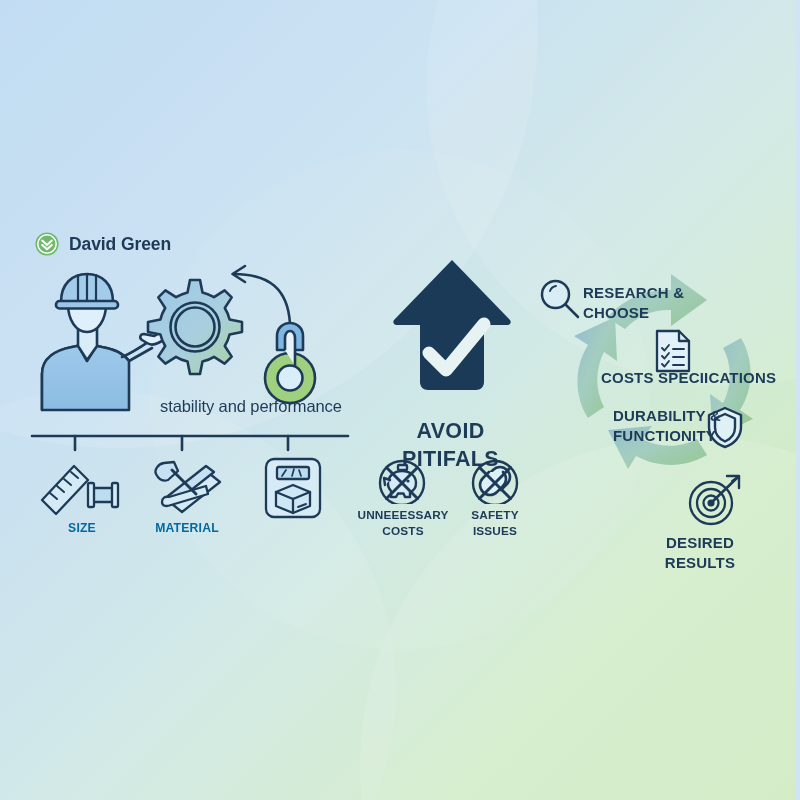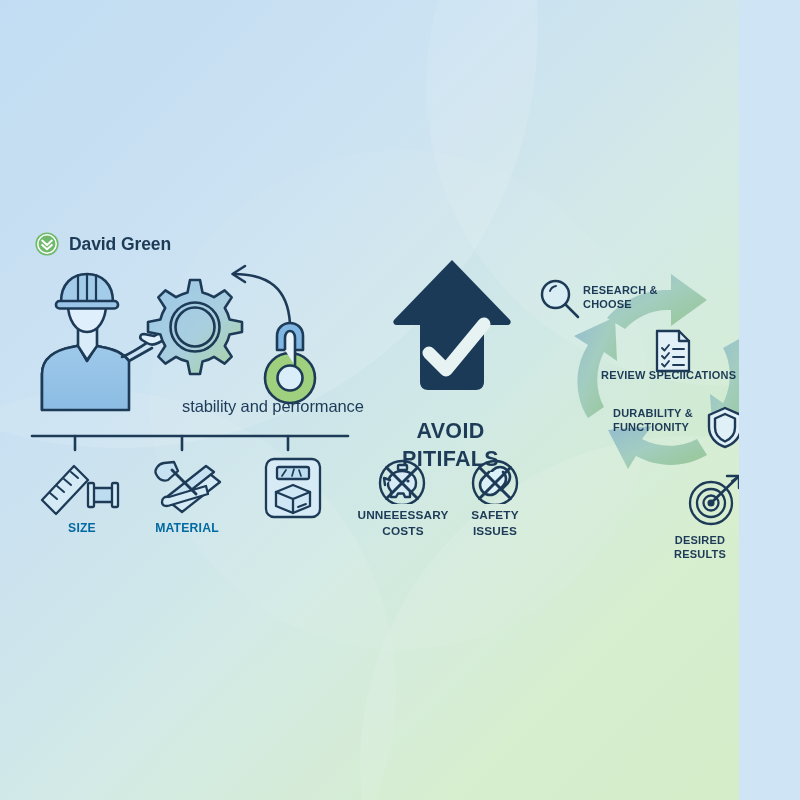--- a/index.html
+++ b/index.html
@@ -5,31 +5,30 @@
   * { margin:0; padding:0; box-sizing:border-box; }
   html, body { width:800px; height:800px; }
   body {
     font-family:"Liberation Sans", sans-serif;
     background:#cfe4f4;
     overflow:hidden;
     position:relative;
   }
   #stage {
     position:absolute; inset:0;
-    width:739px; height:800px;
+    width:796px; height:800px;
     overflow:hidden;
   }
   .bg-layer { position:absolute; inset:0; width:800px; height:800px; }
   .content { position:absolute; inset:0; }
   .txt {
     position:absolute;
     color:#1d3a57;
     white-space:pre;
     line-height:1.22;
-    margin-left:22px;
   }
 
   
   #brand {
     position:absolute; left:34px; top:231px;
     display:flex; align-items:center; gap:9px;
   }
   #brand-name {
     font-size:17.5px; font-weight:bold; color:#1d3a57;
     letter-spacing:-0.1px;
@@ -60,21 +59,21 @@
   }
   .pit-label {
     position:absolute; text-align:center;
     font-size:11.8px; font-weight:bold; color:#1d3a57;
     letter-spacing:0.15px; line-height:1.35; white-space:pre-line;
   }
   #pit-0 { left:350px; top:508px; width:106px; }
   #pit-1 { left:452px; top:508px; width:86px; }
 
   .cyc-label {
-    position:absolute; font-size:11px; font-weight:bold;
+    position:absolute; font-size:15px; font-weight:bold;
     color:#1d3a57; letter-spacing:0.2px; line-height:1.3;
     white-space:pre-line;
   }
   #cyc-0 { left:583px; top:283px; }
   #cyc-1 { left:601px; top:368px; }
   #cyc-2 { left:613px; top:406px; }
   #cyc-3 { left:694px; top:533px; width:100px; text-align:center;
            left:645px; width:110px; }
 </style>
 </head>
@@ -322,20 +321,20 @@
         <circle cx="25" cy="31" r="7.5"></circle>
         <circle cx="25" cy="31" r="2.4" fill="#1d3a57"></circle>
         <path d="M25 31 L52 5" stroke-width="2.6"></path>
         <path d="M41 4 L53 4 L53 16" stroke-width="2.4"></path>
         <path d="M46 9 L53 4" stroke-width="2.1"></path>
       </g>
     </svg>
 
     <div class="cyc-label" id="cyc-0">RESEARCH &amp;
 CHOOSE</div>
-    <div class="cyc-label" id="cyc-1">REVIEW SPECIICATIONS</div>
+    <div class="cyc-label" id="cyc-1">COSTS SPECIICATIONS</div>
     <div class="cyc-label" id="cyc-2">DURABILITY &amp;
 FUNCTIONITY</div>
     <div class="cyc-label" id="cyc-3">DESIRED
 RESULTS</div>
 
   </div>
 </div>
 
 </body></html>

